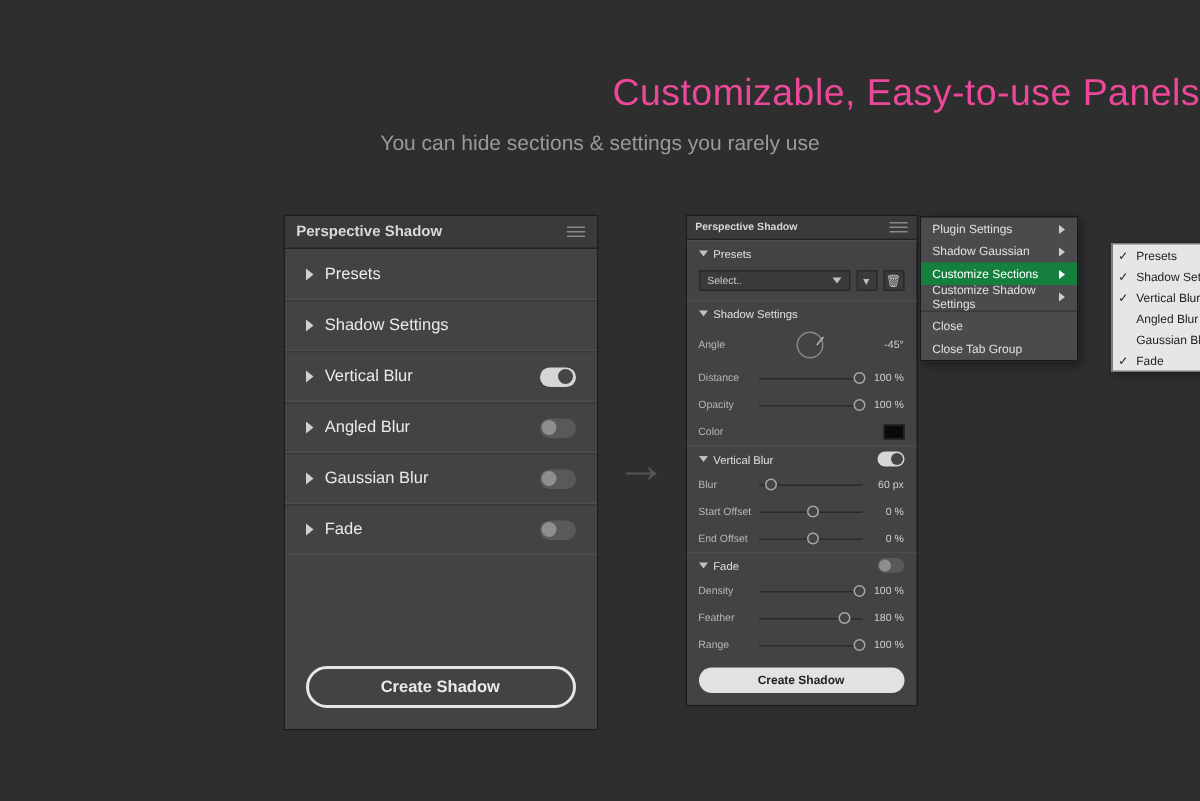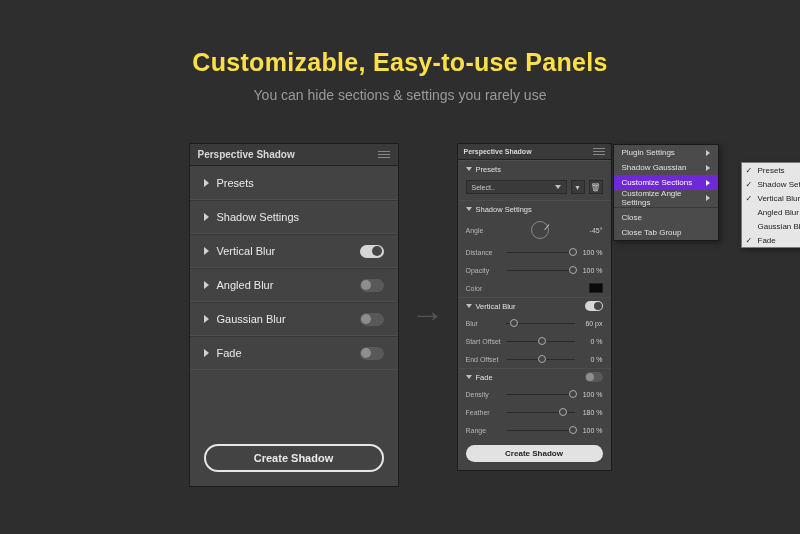--- a/index.html
+++ b/index.html
@@ -10,23 +10,24 @@
     color: #e0e0e0;
     overflow: hidden;
     position: relative;
   }
   .headline {
     text-align: center;
     padding-top: 48px;
   }
   .headline h1 {
     font-size: 25px;
-    font-weight: 700;
-    color: #fde047;
+    font-weight: 400;
+    color: #ec4899;
     letter-spacing: 0.3px;
+    text-align: right;
   }
   .headline p {
     margin-top: 10px;
     font-size: 14px;
     font-weight: 300;
     color: #9a9a9a;
   }
   .panels {
     position: absolute;
     top: 143px; left: 0; right: 0;
@@ -243,21 +244,21 @@
     font-size: 8px;
     color: #e0e0e0;
     box-shadow: 2px 2px 6px rgba(0,0,0,0.4);
   }
   .flyout1 .mi, .flyout2 .mi {
     height: 15px;
     display:flex;align-items:center;justify-content:space-between;
     padding: 0 8px;
   }
   .flyout1 .sep { height:1px; background:#383838; margin:2px 0;}
-  .flyout1 .mi.hl { background:#6d28d9; color:#fff;}
+  .flyout1 .mi.hl { background:#15803d; color:#fff;}
   .sub-arrow {
     width:0;height:0;
     border-top:3px solid transparent;
     border-bottom:3px solid transparent;
     border-left:4px solid #ccc;
   }
   .flyout1 .mi.hl .sub-arrow { border-left-color:#fff; }
 
   .flyout2 {
     position: absolute;
@@ -478,21 +479,21 @@
         </div>
         <div class="mi">
           <span>Shadow Gaussian</span>
           <span class="sub-arrow"></span>
         </div>
         <div class="mi hl">
           <span>Customize Sections</span>
           <span class="sub-arrow"></span>
         </div>
         <div class="mi">
-          <span>Customize Angle Settings</span>
+          <span>Customize Shadow Settings</span>
           <span class="sub-arrow"></span>
         </div>
         <div class="sep"></div>
         <div class="mi">
           <span>Close</span>
         </div>
         <div class="mi">
           <span>Close Tab Group</span>
         </div>
       </div>

